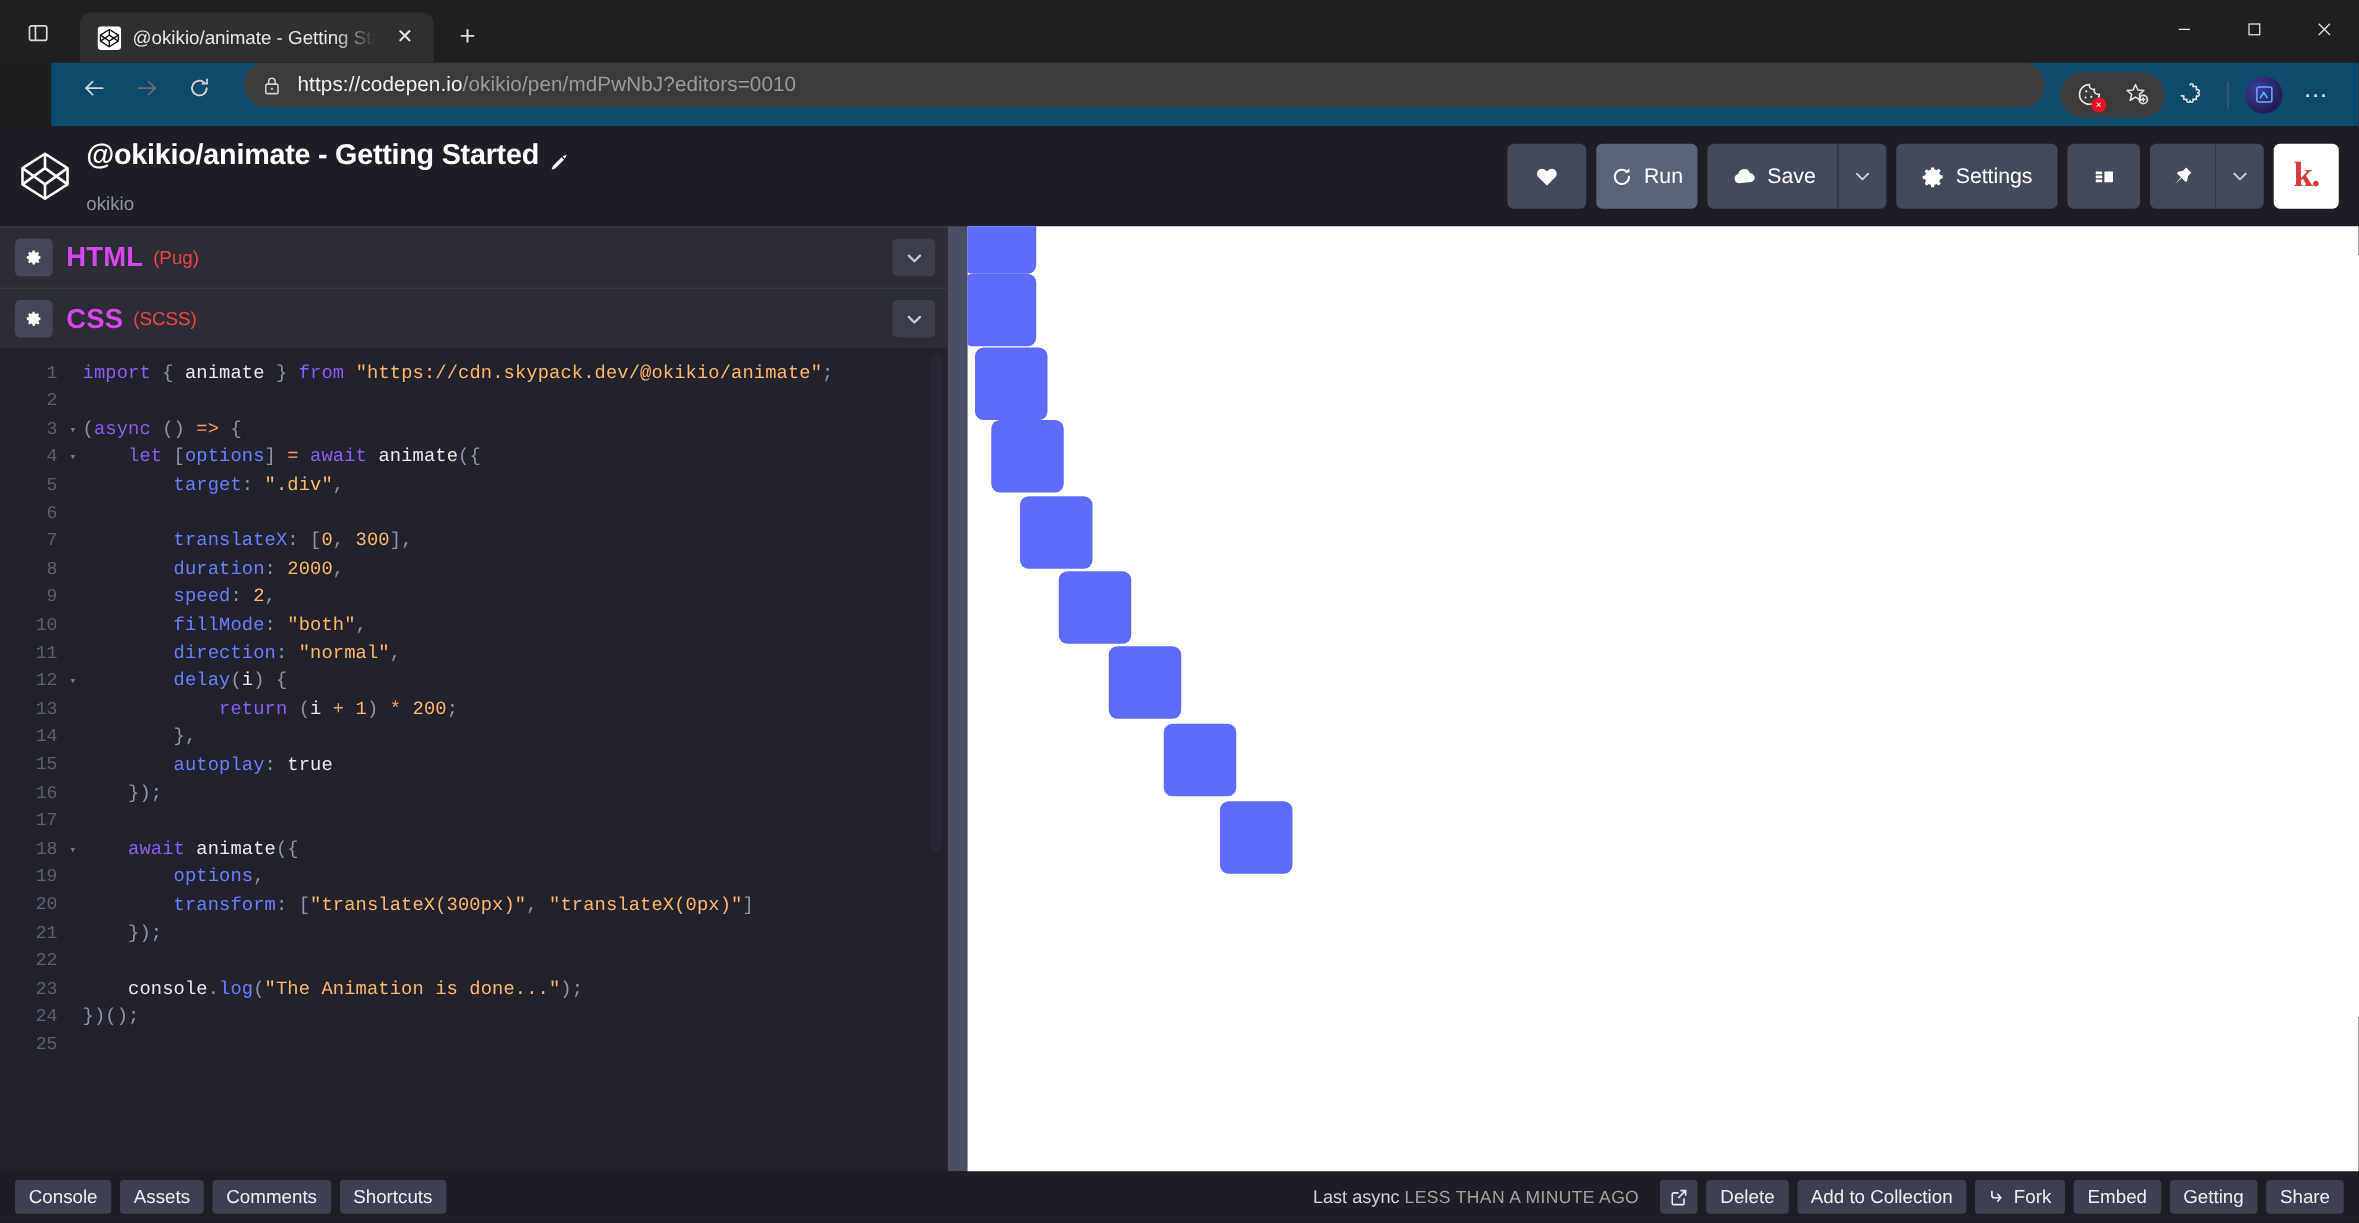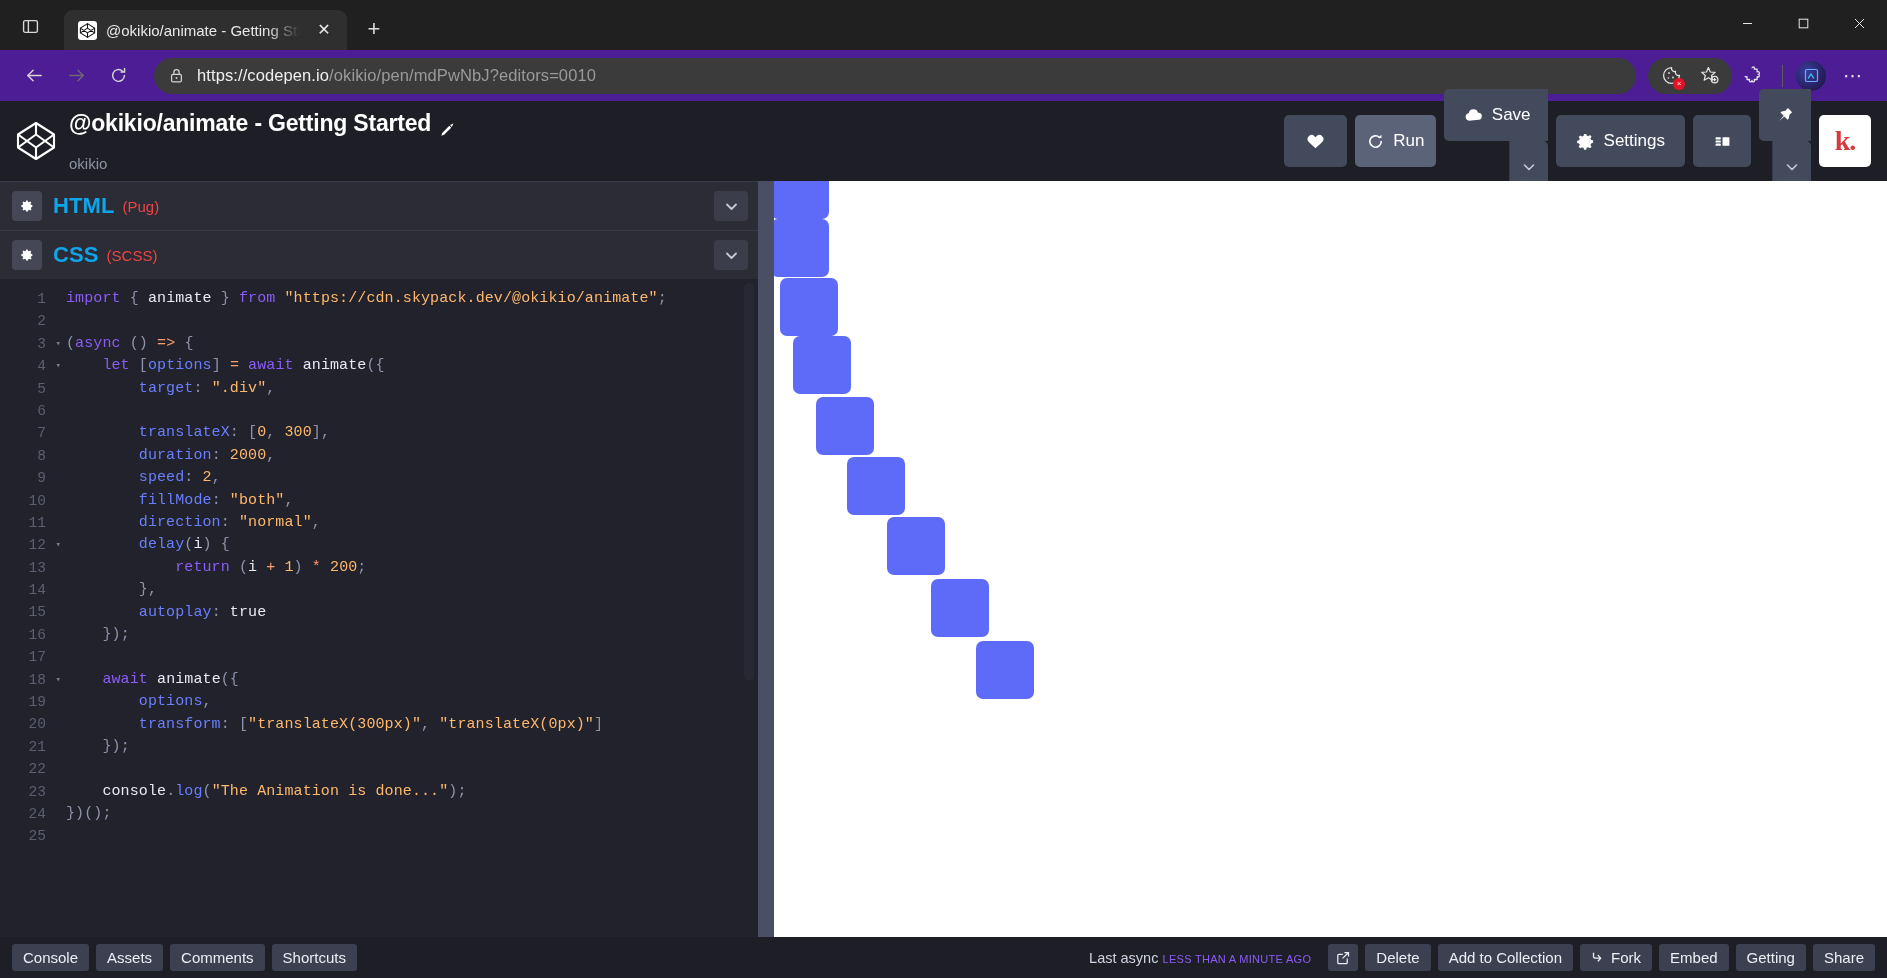--- a/index.html
+++ b/index.html
@@ -44,22 +44,22 @@
   .new-tab {
     width:34px; height:34px; margin:0 0 4px 10px; border-radius:5px;
     display:flex; align-items:center; justify-content:center;
     color:#dcdcdc; font-size:22px; font-weight:300; line-height:1;
   }
   .wincontrols { position:absolute; right:0; top:0; height:46px; display:flex; }
   .wc { width:56px; height:46px; display:flex; align-items:center; justify-content:center; }
   .wc svg { width:11px; height:11px; }
 
   .toolbar {
-    height:51px; background:#4c1d95; display:flex; align-items:center;
-    padding:0 14px; gap:2px; flex:0 0 51px;
+    height:51px; background:#0c4a6e; display:flex; 
+    padding:0 14px; gap:2px; flex:0 0 51px;margin-left:41px;
   }
   .navbtn {
     width:40px; height:40px; border-radius:20px;
     display:flex; align-items:center; justify-content:center;
     color:#d6d6d6;
   }
   .navbtn.disabled { color:#6b6b6b; }
   .navbtn svg { width:19px; height:19px; }
   .omnibox {
     flex:1; height:36px; margin:0 10px 0 14px; background:#3b3b3b;
@@ -111,21 +111,21 @@
   .cp-actions { margin-left:auto; display:flex; align-items:center; gap:8px; }
   .cp-btn {
     height:52px; background:#434a5c; border:none; border-radius:5px;
     color:#fff; font-size:17px; font-family:inherit; font-weight:400;
     display:flex; align-items:center; justify-content:center; gap:9px;
     padding:0 20px; white-space:nowrap;
   }
   .cp-btn svg { width:19px; height:19px; flex:0 0 19px; }
   .cp-btn.heart { width:63px; padding:0; }
   .cp-btn.run { background:#5a6378; width:81px; padding:0; gap:8px; }
-  .cp-split { display:flex; align-items:flex-end;flex-direction:column; }
+  .cp-split { display:flex; align-items:flex-start; }
   .cp-split .main { border-radius:5px 0 0 5px; padding-right:17px; }
   .cp-split .caret {
     width:39px; height:52px; background:#434a5c; border-radius:0 5px 5px 0;
     border:none; border-left:1px solid #353b4a; color:#c6cada;
     display:flex; align-items:center; justify-content:center;
   }
   .cp-split .caret svg { width:16px; height:16px; }
   .cp-btn.iconly { width:58px; padding:0; }
   .cp-btn.pin { width:52px; padding:0; border-radius:5px 0 0 5px; }
   .cp-avatar {
@@ -148,21 +148,21 @@
     border-top:1px solid #3a3b47;
     position:relative;
   }
   .pane-header.js { border-top-color:#4b3a6b; }
   .pane-gear {
     width:30px; height:30px; flex:0 0 30px; border-radius:4px; background:#454756;
     display:flex; align-items:center; justify-content:center; color:#fff;
     margin-right:11px;
   }
   .pane-gear svg { width:14px; height:14px; }
-  .pane-name { color:#0ea5e9; font-size:22px; font-weight:700; letter-spacing:.1px; }
+  .pane-name { color:#d946ef; font-size:22px; font-weight:700; letter-spacing:.1px; }
   .pane-lang { color:#ef4444; font-size:15px; margin-left:8px; }
   .pane-caret {
     margin-left:auto; width:34px; height:30px; border-radius:4px; background:#3b3d4a;
     display:flex; align-items:center; justify-content:center; color:#c7cad6;
   }
   .pane-caret.active { color:#fff; }
   .pane-caret svg { width:17px; height:17px; }
 
   .code-area {
     flex:1; background:#21222c; position:relative; min-height:0;
@@ -217,21 +217,21 @@
   .f-btn {
     height:27px; background:#3c4050; border:none; border-radius:3px;
     color:#eceef5; font-size:15px; font-family:inherit;
     padding:0 11px; display:flex; align-items:center; gap:6px;
     white-space:nowrap;
   }
   .f-btn svg { width:14px; height:14px; }
   .f-btn.ico { width:30px; padding:0; justify-content:center; }
   .f-spacer { flex:1; }
   .f-saved { color:#cfd3e0; font-size:14.5px; margin-right:10px; white-space:nowrap; }
-  .f-saved .caps { color:#8b5cf6; font-size:11px; letter-spacing:.3px; }
+  .f-saved .caps { color:#a3a3a3; font-size:14px; letter-spacing:.3px; }
 </style>
 </head>
 <body>
 
 <div class="browser">
 
   <div class="titlebar">
     <div class="tabstrip">
       <div class="tab-list-btn">
         <svg viewBox="0 0 16 16" fill="none" stroke="#d8d8d8" stroke-width="1.3">

